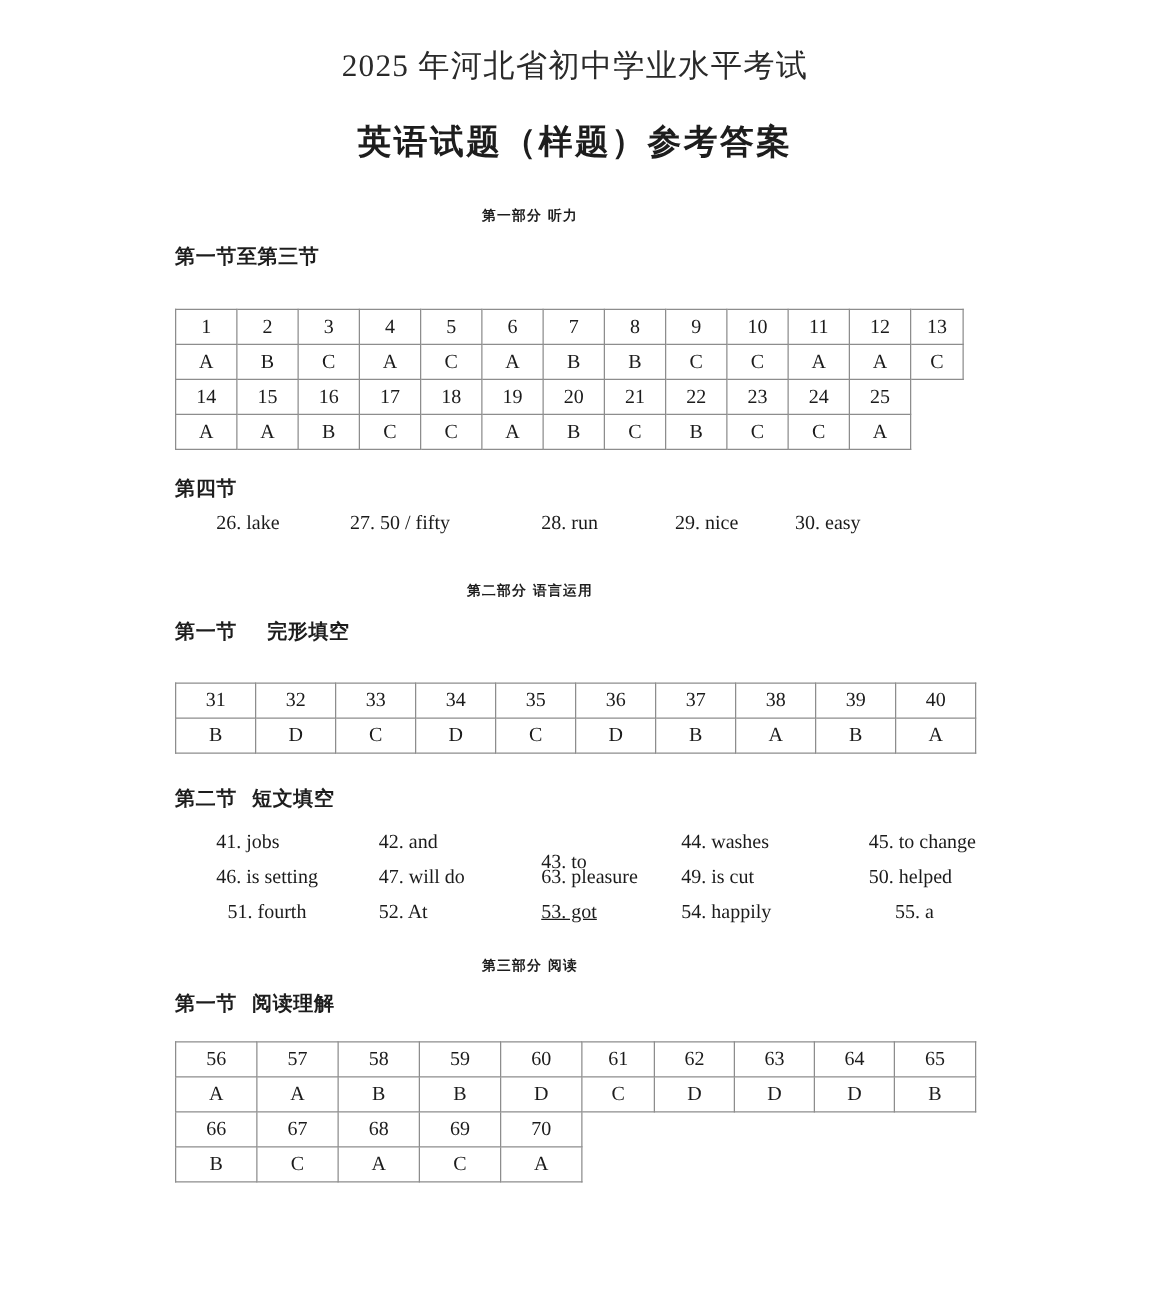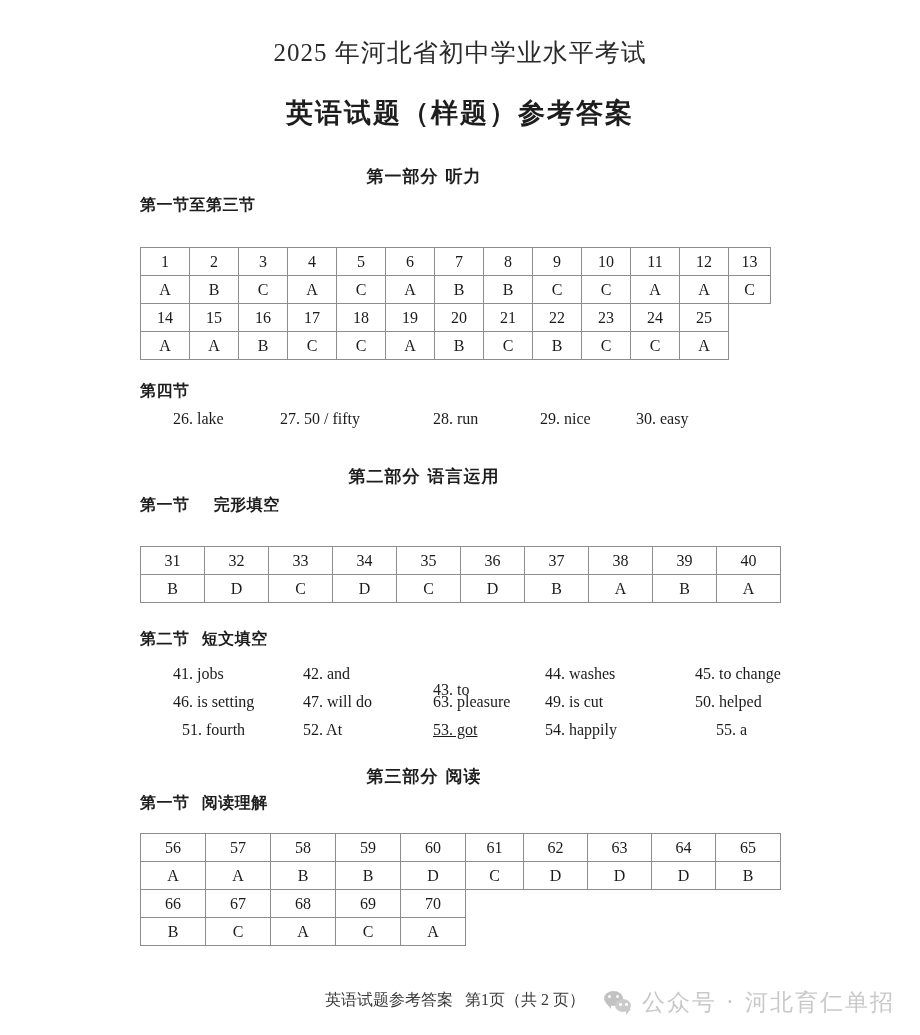--- a/index.html
+++ b/index.html
@@ -47,21 +47,21 @@
     color: #1d1d1d;
     font-family: "DejaVu Sans", "Liberation Sans", sans-serif;
   }
 
   
   .part-heading {
     position: absolute;
     left: 0;
     width: 848px;
     text-align: center;
-    font-size: 17px;
+    font-size: 11px;
     font-weight: bold;
     letter-spacing: 1px;
     color: #1d1d1d;
     font-family: "DejaVu Sans", "Liberation Sans", sans-serif;
   }
   .sec-heading {
     position: absolute;
     left: 140px;
     font-size: 16px;
     font-weight: bold;
@@ -433,29 +433,15 @@
           <td class="blank"></td>
           <td class="blank"></td>
           <td class="blank"></td>
           <td class="blank"></td>
           <td class="blank"></td>
         </tr>
       </tbody>
   </table>
 
   <div class="footer">
-    <div class="footer-text">英语试题参考答案   第1页（共 2 页）</div>
-    <div class="watermark">
-      <span class="wechat-icon">
-        <span class="b1"></span>
-          <span class="tail1"></span>
-        <span class="b2"></span>
-          <span class="tail2"></span>
-        <span class="e e1"></span>
-          <span class="e e2"></span>
-        <span class="e e3"></span>
-          <span class="e e4"></span>
-      </span>
-      <span class="watermark-text">公众号 · 河北育仁单招</span>
-    </div>
   </div>
 
 </div>
 
 </body></html>

